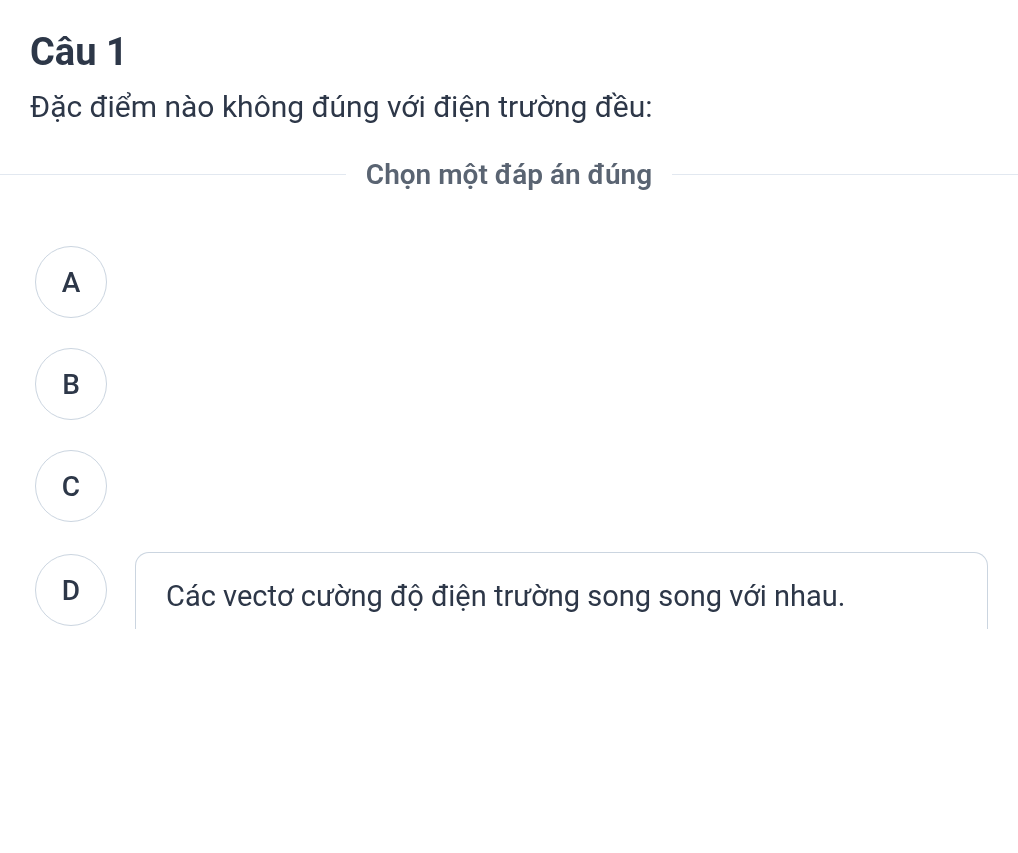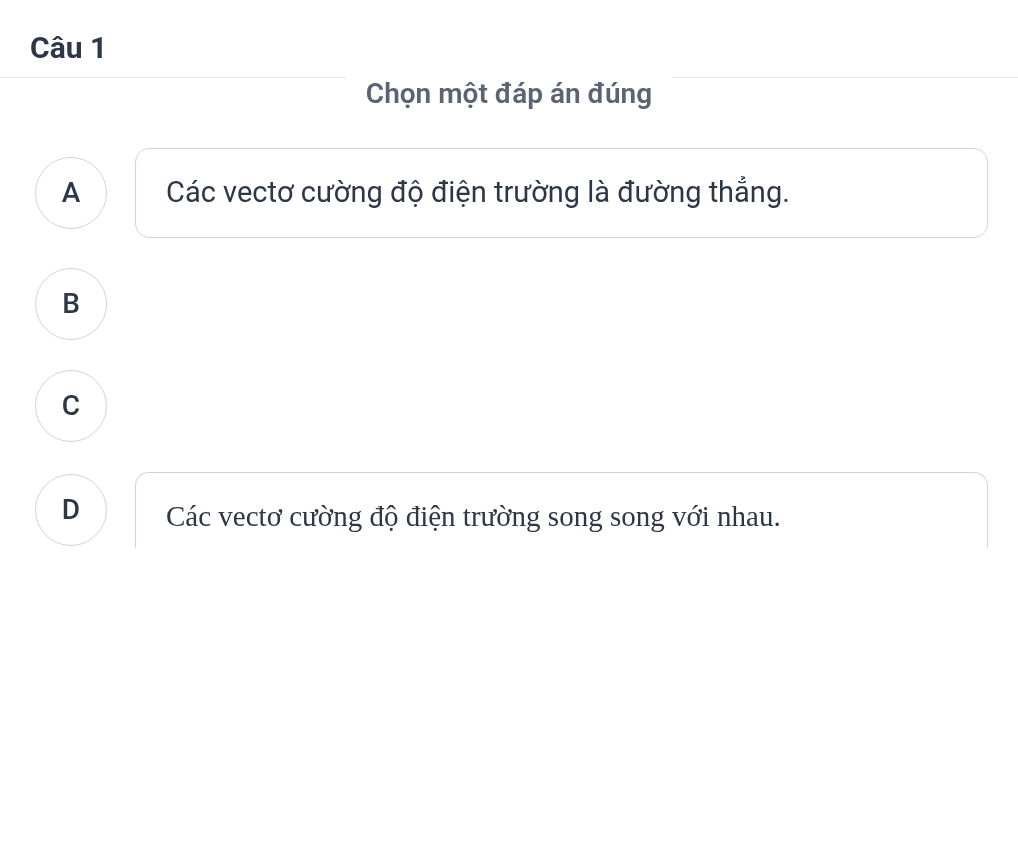--- a/index.html
+++ b/index.html
@@ -11,35 +11,36 @@
       font-family: -apple-system, BlinkMacSystemFont, "Segoe UI", Roboto, Helvetica, Arial, sans-serif;
       background: #ffffff;
       padding: 30px 30px 15px 30px;
       color: #2d3748;
       width: 1018px;
     }
     .question-header {
       margin-bottom: 10px;
     }
     .question-number {
-      font-size: 30px;
+      font-size: 38px;
       font-weight: 700;
       color: #2d3748;
       margin-bottom: 12px;
     }
     .question-text {
       font-size: 30px;
       font-weight: 400;
       color: #2d3748;
       line-height: 1.4;
       margin-bottom: 30px;
     }
     .divider-row {
       display: flex;
-      margin-bottom: 38px;
+      align-items: center;
+      margin-bottom: 55px;
       margin-left: -30px;
       margin-right: -30px;
     }
     .divider-line {
       flex: 1;
       height: 1px;
       background: #e2e8f0;
     }
     .instruction-text {
       font-size: 28px;
@@ -82,41 +83,40 @@
       font-weight: 400;
       color: #2d3748;
       line-height: 1.5;
       background: #ffffff;
     }
     .option-row.last .option-box {
       border-bottom-left-radius: 0;
       border-bottom-right-radius: 0;
       border-bottom: none;
       padding-bottom: 10px;
-      font-family: Liberation Serif, serif;
     }
   </style>
 </head>
 <body>
 
 <div class="question-header">
   <div class="question-number">Câu 1</div>
+  <div class="question-text">Đặc điểm nào không đúng với điện trường đều:</div>
 </div>
 
 <div class="divider-row">
   <div class="divider-line"></div>
   <div class="instruction-text">Chọn một đáp án đúng</div>
   <div class="divider-line"></div>
 </div>
 
 <div class="options-container">
 
   <div class="option-row">
     <div class="option-letter">A</div>
-    <div class="option-box">Các vectơ cường độ điện trường là đường thẳng.</div>
   </div>
 
   <div class="option-row">
     <div class="option-letter">B</div>
   </div>
 
   <div class="option-row">
     <div class="option-letter">C</div>
   </div>
 

